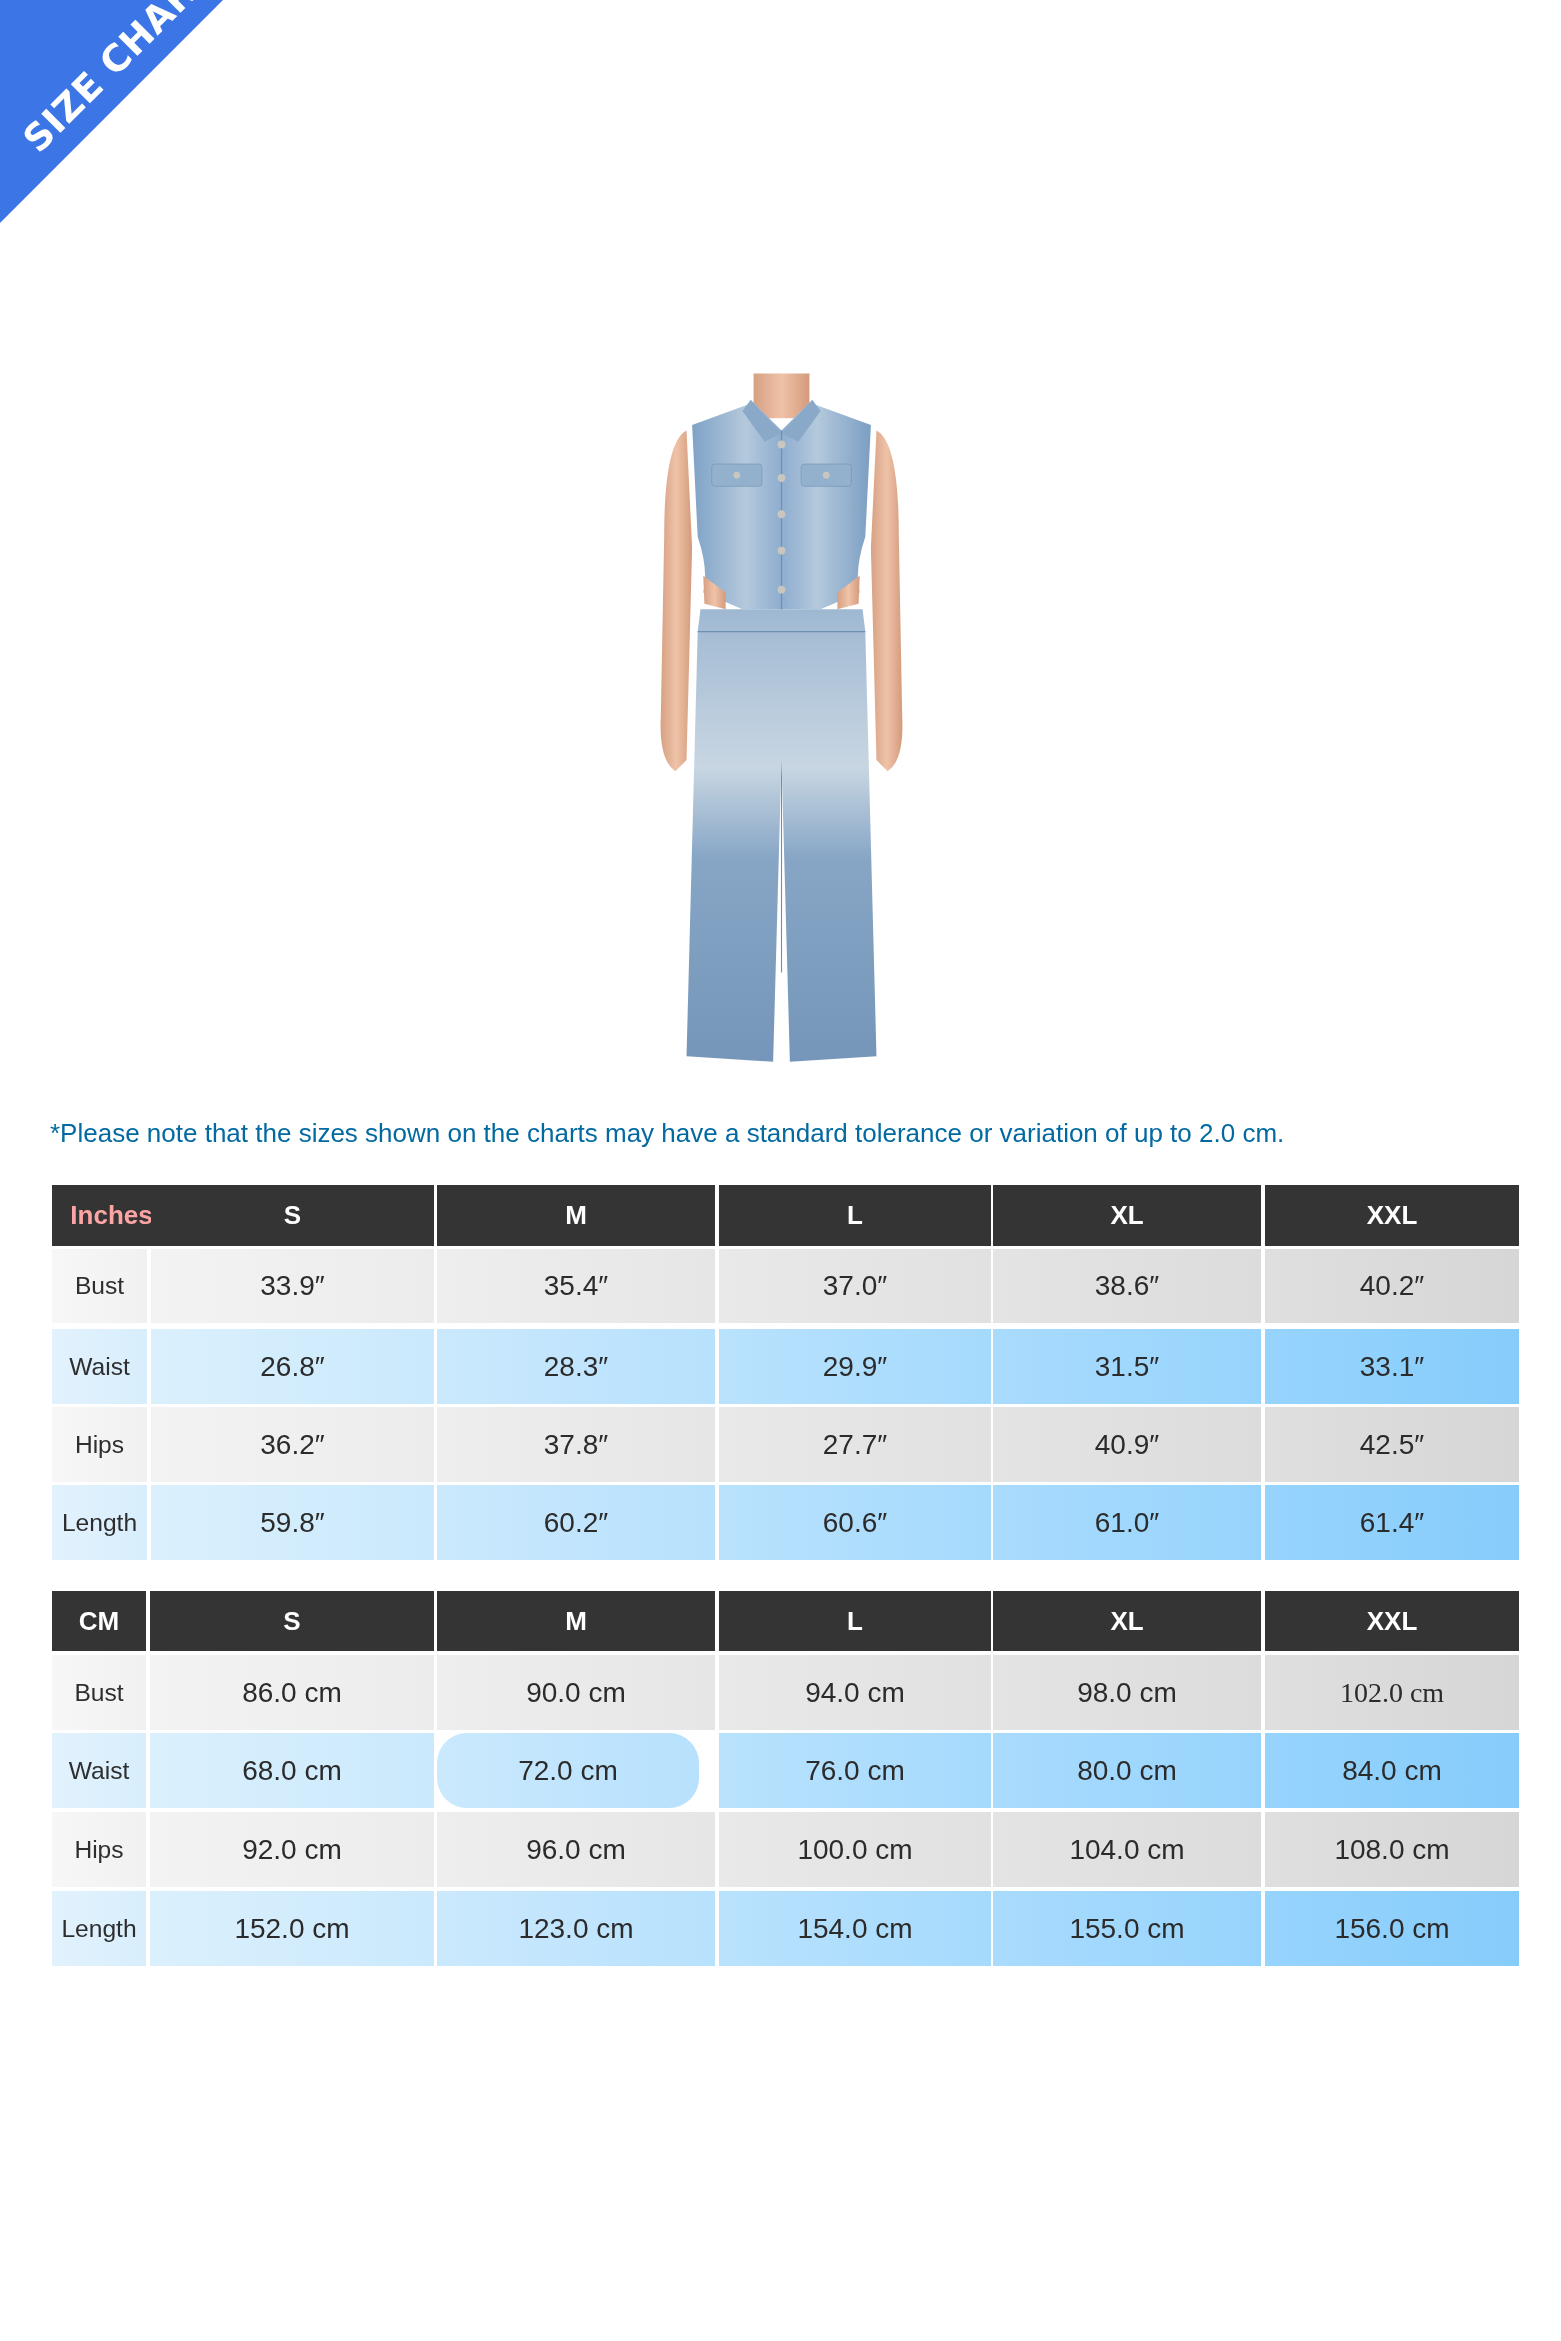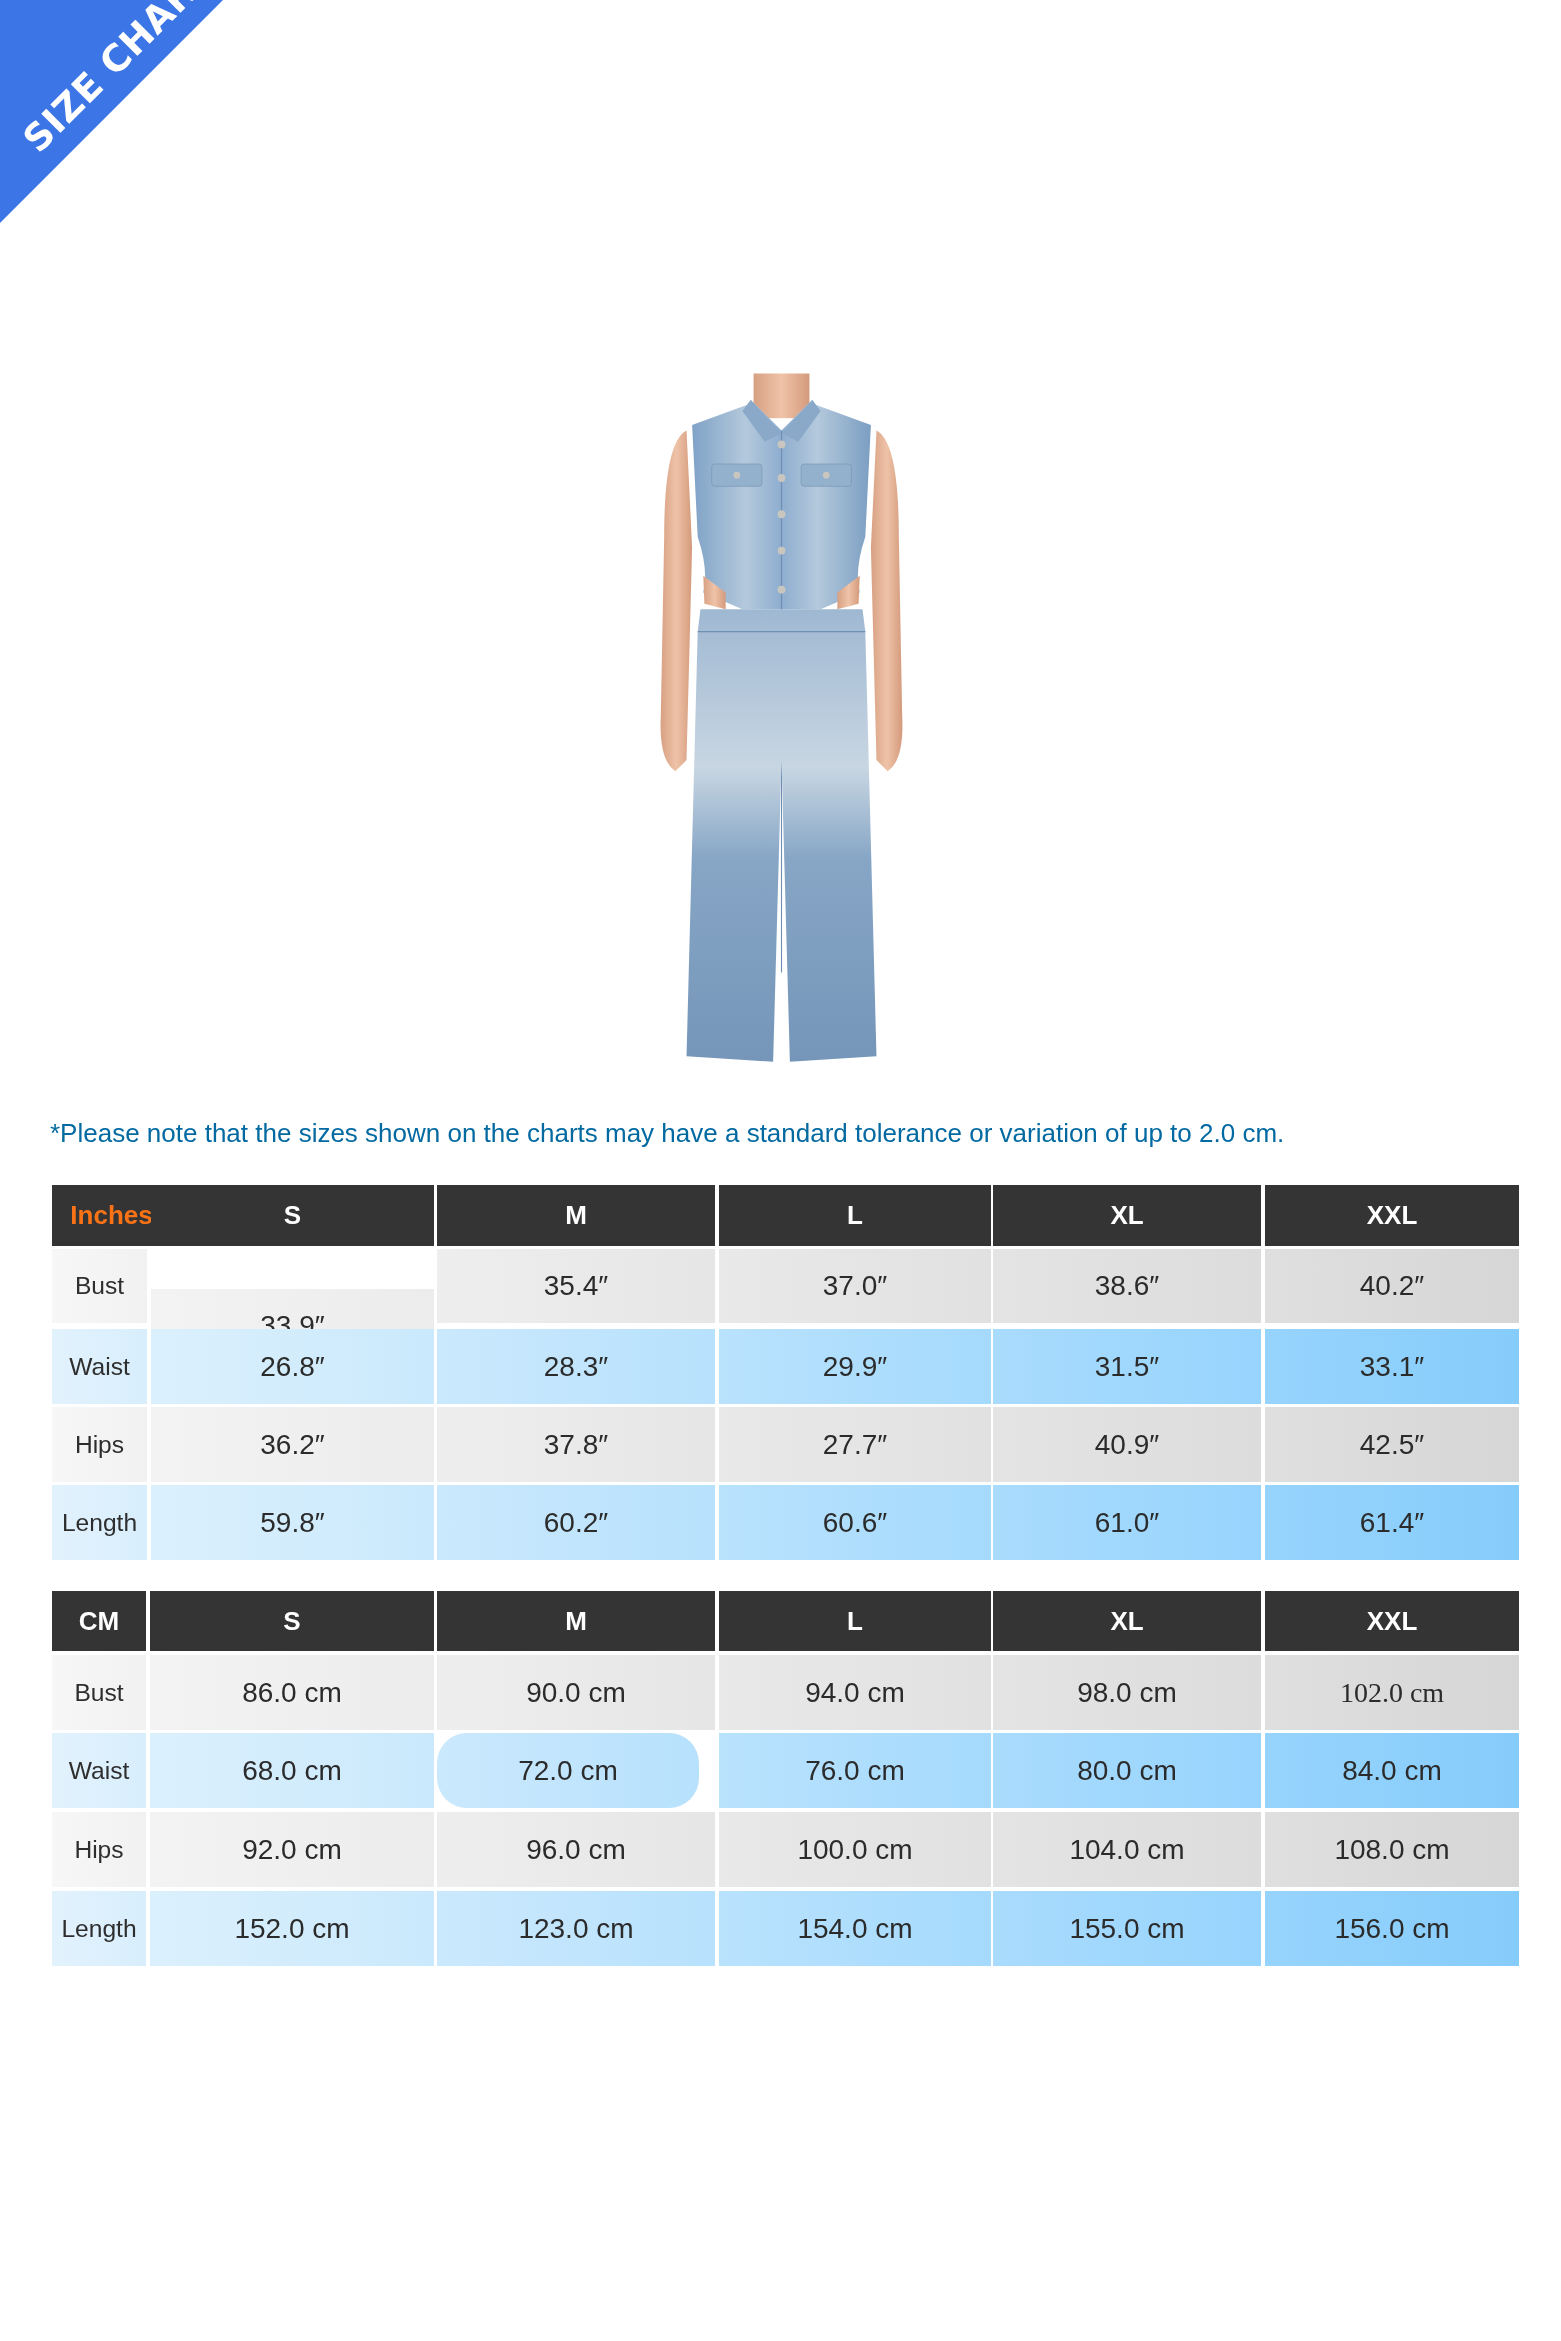--- a/index.html
+++ b/index.html
@@ -115,30 +115,30 @@
 
       <path d="M85 430 L375 430 L380 470 L400 1230 L245 1240 L230 700 L215 1240 L60 1230 L80 470 Z" fill="url(#leg)"></path>
       <line x1="80" y1="470" x2="380" y2="470" stroke="#6f8fb2" stroke-width="2"></line>
     </svg>
   </div>
 
   <div class="note">*Please note that the sizes shown on the charts may have a standard tolerance or variation of up to 2.0 cm.</div>
 
   <div class="size-table" style="top:1185px;height:375px;">
     <div class="t-row hdr" style="top:0;height:61px;">
-      <div class="cell label" style="left:0;width:119px;background:#343434;color:#f97316;font-weight:700;font-size:26px;">Inches</div>
+      <div class="cell label" style="left:0;width:119px;background:#343434;color:#fca5a5;font-weight:700;font-size:26px;">Inches</div>
       <div class="cell" style="left:99px;width:283px;">S</div>
       <div class="cell" style="left:385px;width:278px;">M</div>
       <div class="cell" style="left:667px;width:272px;">L</div>
       <div class="cell" style="left:941px;width:268px;">XL</div>
       <div class="cell" style="left:1213px;width:254px;">XXL</div>
     </div>
     <div class="t-row row-gray" style="top:64px;height:74px;">
       <div class="cell label" style="left:0;width:95px;">Bust</div>
-      <div class="cell c1" style="left:99px;width:283px;margin-top:40px;">33.9″</div>
+      <div class="cell c1" style="left:99px;width:283px;">33.9″</div>
       <div class="cell c2" style="left:385px;width:278px;">35.4″</div>
       <div class="cell c3" style="left:667px;width:272px;">37.0″</div>
       <div class="cell c4" style="left:941px;width:268px;">38.6″</div>
       <div class="cell c5" style="left:1213px;width:254px;">40.2″</div>
     </div>
     <div class="t-row row-blue" style="top:144px;height:75px;">
       <div class="cell label" style="left:0;width:95px;">Waist</div>
       <div class="cell c1" style="left:99px;width:283px;">26.8″</div>
       <div class="cell c2" style="left:385px;width:278px;">28.3″</div>
       <div class="cell c3" style="left:667px;width:272px;">29.9″</div>

